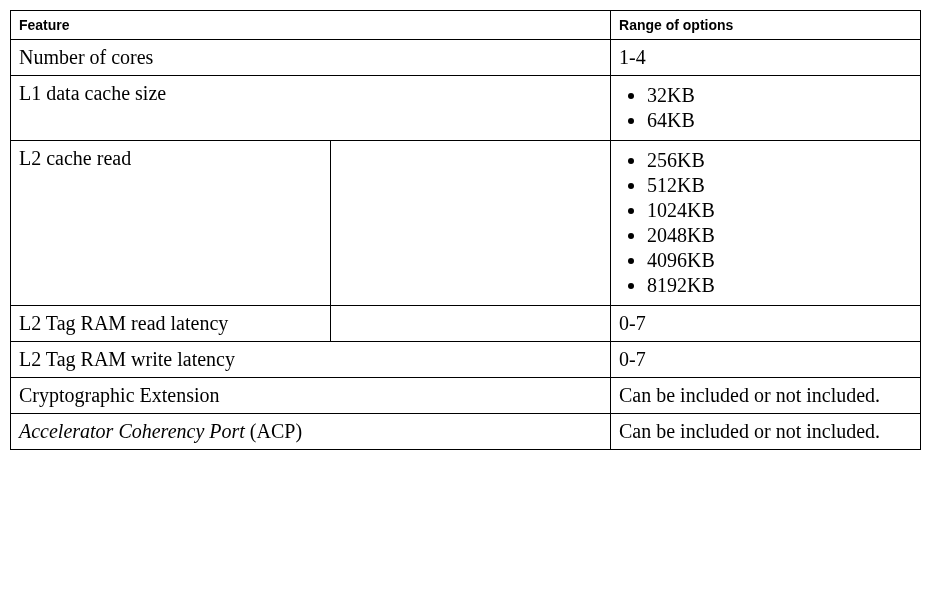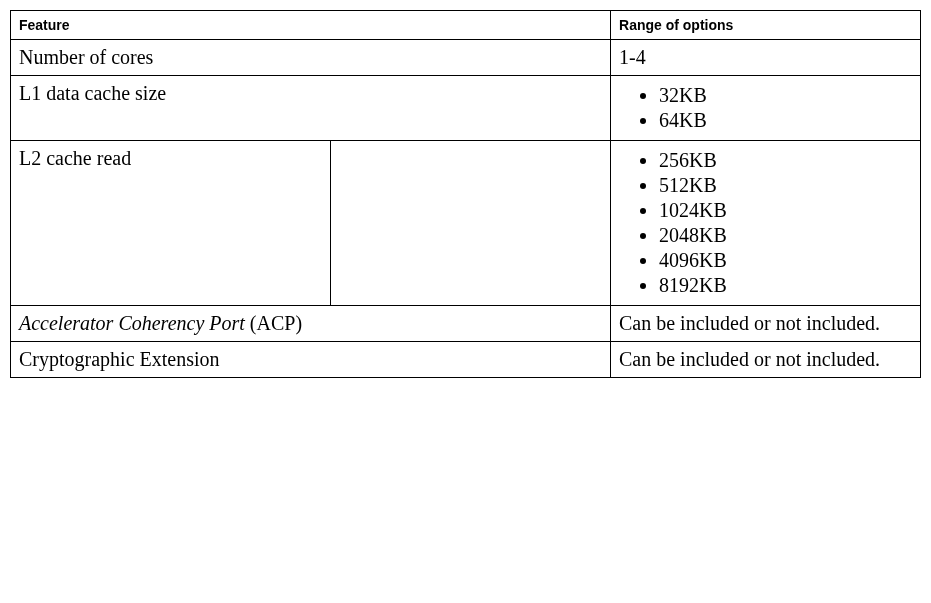--- a/index.html
+++ b/index.html
@@ -28,21 +28,21 @@
     font-size: 14px;
   }
   col.feature-col { width: 320px; }
   col.mid-col     { width: 280px; }
   col.opts-col    { width: 310px; }
   ul {
     margin: 2px 0;
     padding-left: 24px;
   }
   li {
-    margin: 2px 16px;
+    margin: 2px 4px;
   }
   .italic { font-style: italic; }
 </style>
 </head>
 <body>
 
 <table>
   <colgroup>
     <col class="feature-col">
     <col class="mid-col">
@@ -76,21 +76,30 @@
             <li>256KB</li>
             <li>512KB</li>
             <li>1024KB</li>
             <li>2048KB</li>
             <li>4096KB</li>
             <li>8192KB</li>
           </ul>
         </td>
       </tr>
       <tr>
-        <td colspan="2"><span class="italic">Accelerator Coherency Port</span><span> (ACP)</span></td>
+        <td><span>L2 Tag RAM read latency</span></td>
+        <td></td>
+        <td><span>0-7</span></td>
+      </tr>
+      <tr>
+        <td colspan="2"><span>L2 Tag RAM write latency</span></td>
+        <td><span>0-7</span></td>
+      </tr>
+      <tr>
+        <td colspan="2"><span>Cryptographic Extension</span></td>
         <td><span>Can be included or not included.</span></td>
       </tr>
       <tr>
-        <td colspan="2"><span>Cryptographic Extension</span></td>
+        <td colspan="2"><span class="italic">Accelerator Coherency Port</span><span> (ACP)</span></td>
         <td><span>Can be included or not included.</span></td>
       </tr>
     </tbody>
 </table>
 
 </body></html>

